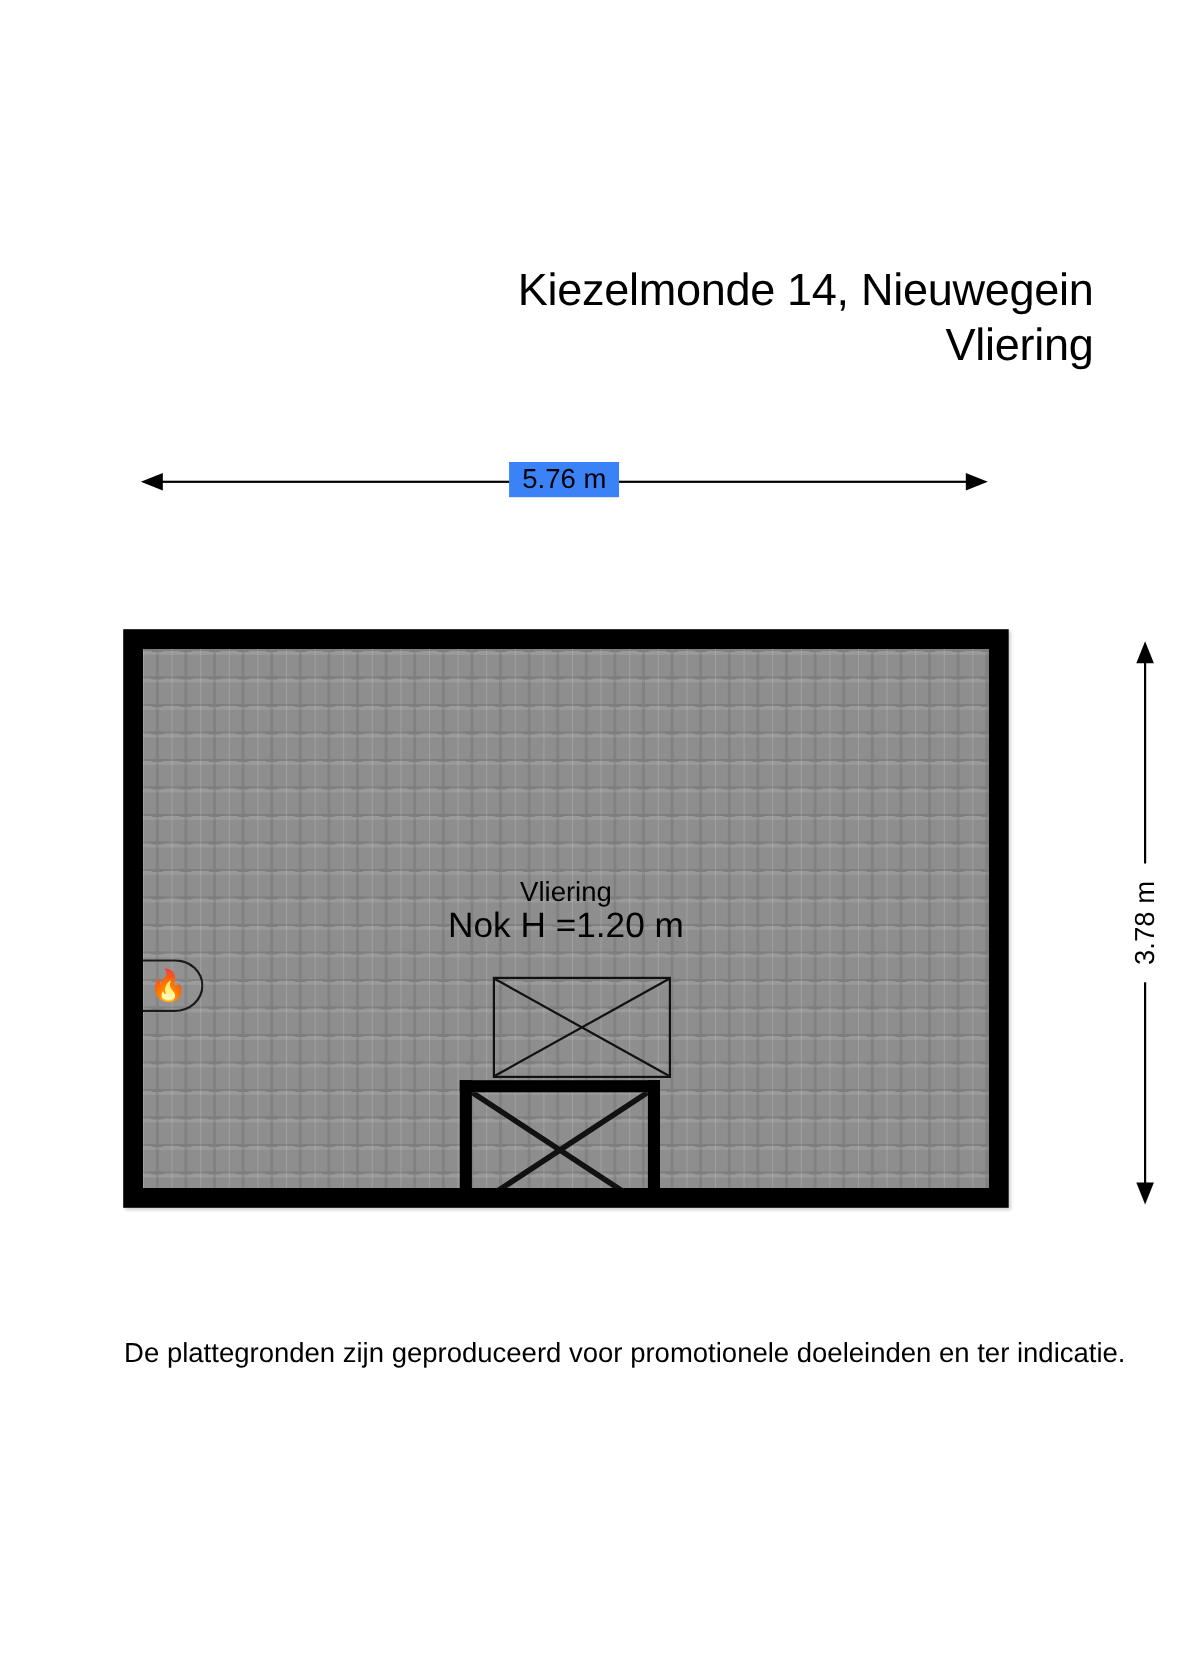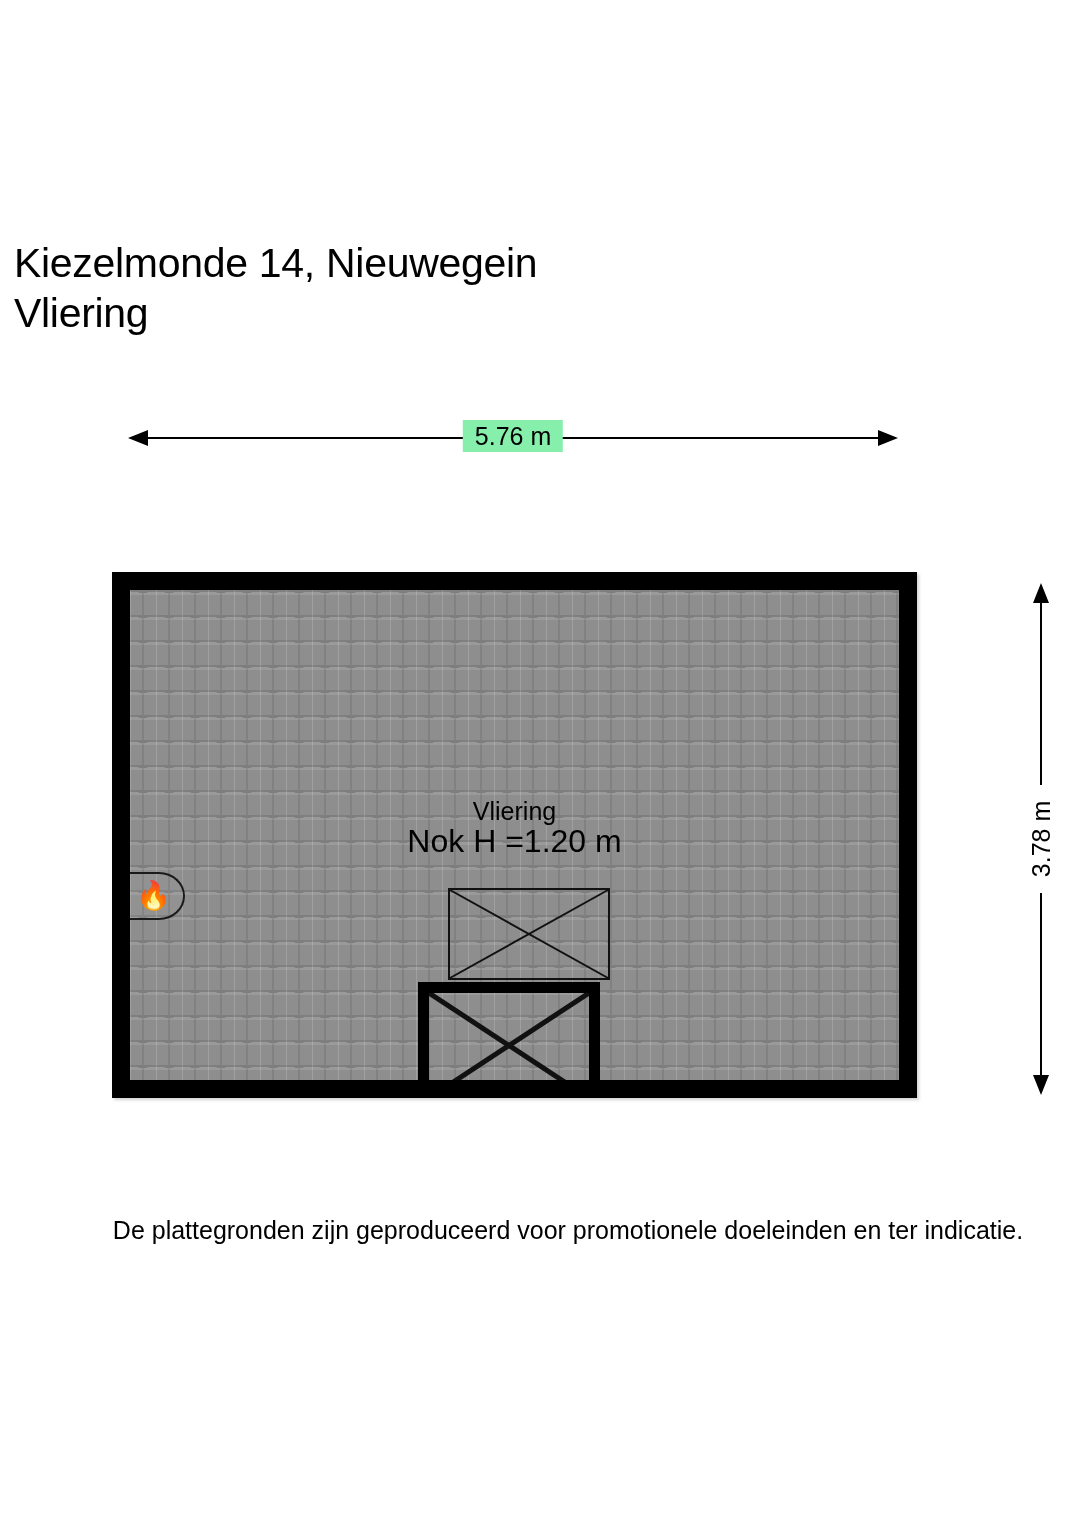--- a/index.html
+++ b/index.html
@@ -15,22 +15,21 @@
     color: #000000;
     overflow: hidden;
   }
 
   
   .title-block {
     position: absolute;
     left: 0;
     top: 238px;
     width: 994px;
-    text-align: left;
-    padding-left: 14px;
+    text-align: right;
   }
   .title-line1 {
     font-size: 41px;
     line-height: 50px;
     font-weight: 400;
     letter-spacing: -0.3px;
   }
   .title-line2 {
     font-size: 41px;
     line-height: 50px;
@@ -80,21 +79,21 @@
     height: 0;
     border-top: 8px solid transparent;
     border-bottom: 8px solid transparent;
     border-left: 20px solid #000;
   }
   .dim-width-label {
     position: absolute;
     left: 50%;
     top: -17px;
     transform: translateX(-50%);
-    background: #86efac;
+    background: #3b82f6;
     padding: 0 12px;
     font-size: 25px;
     line-height: 32px;
     white-space: nowrap;
   }
 
   
   .dim-height {
     position: absolute;
     left: 1040px;

